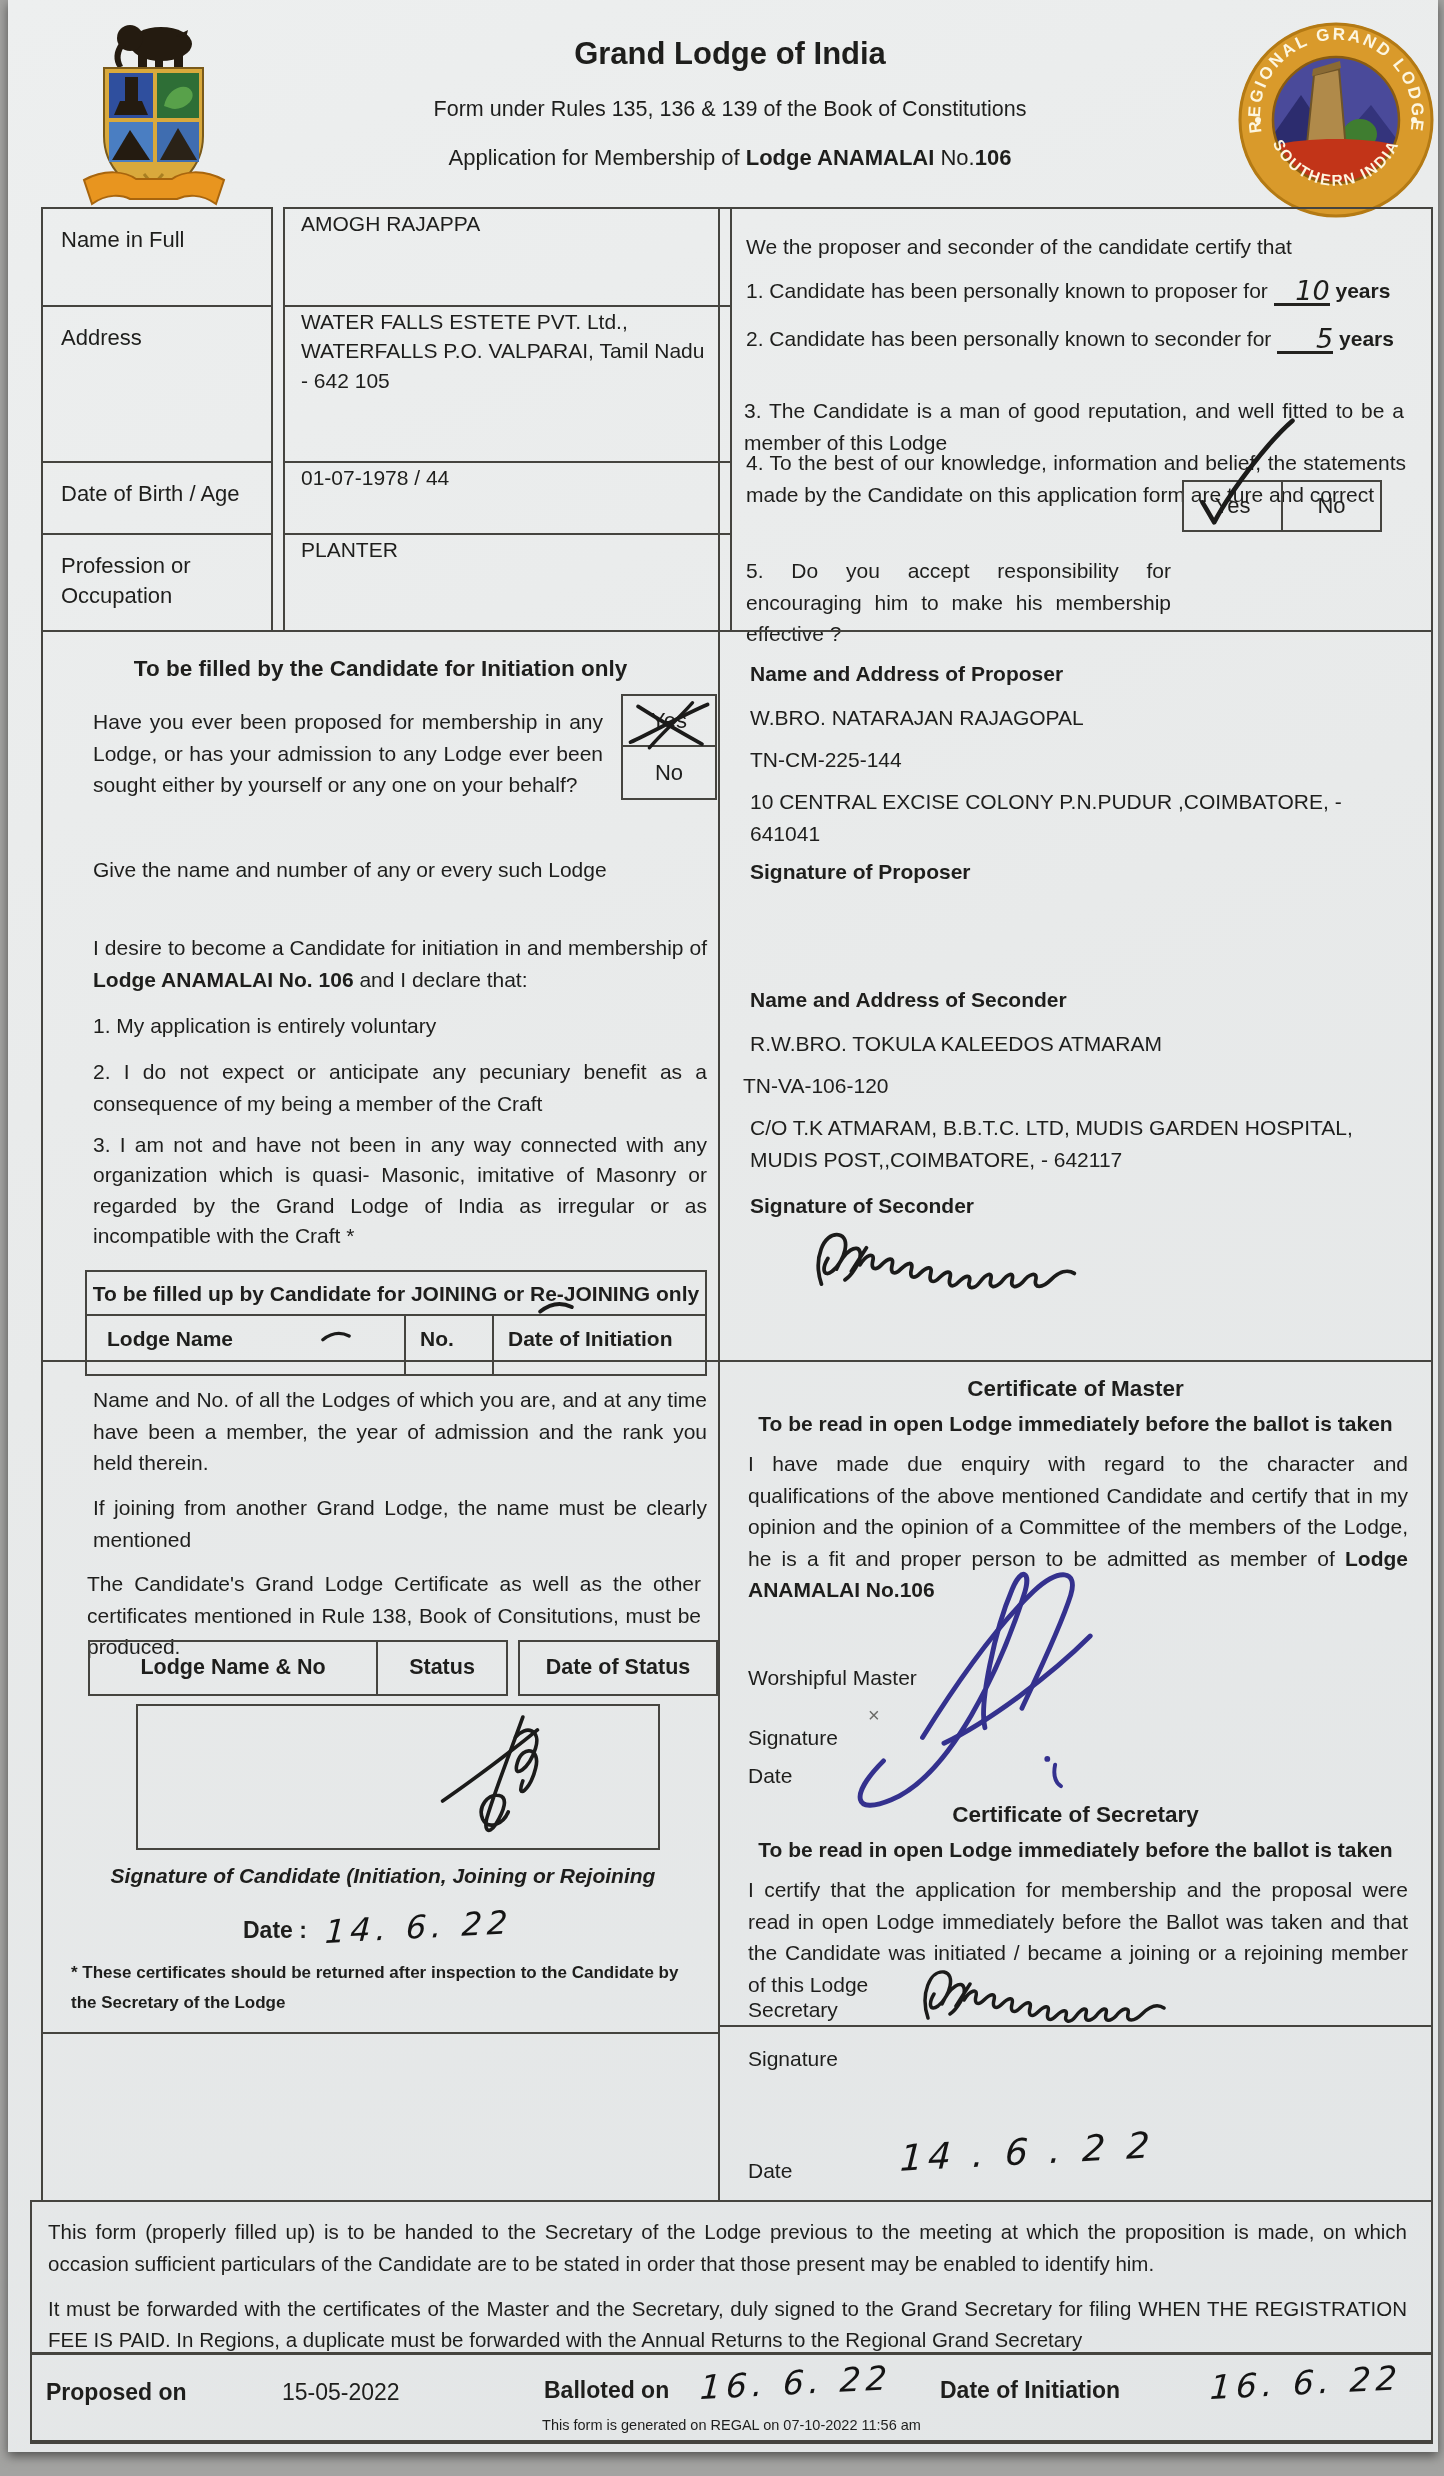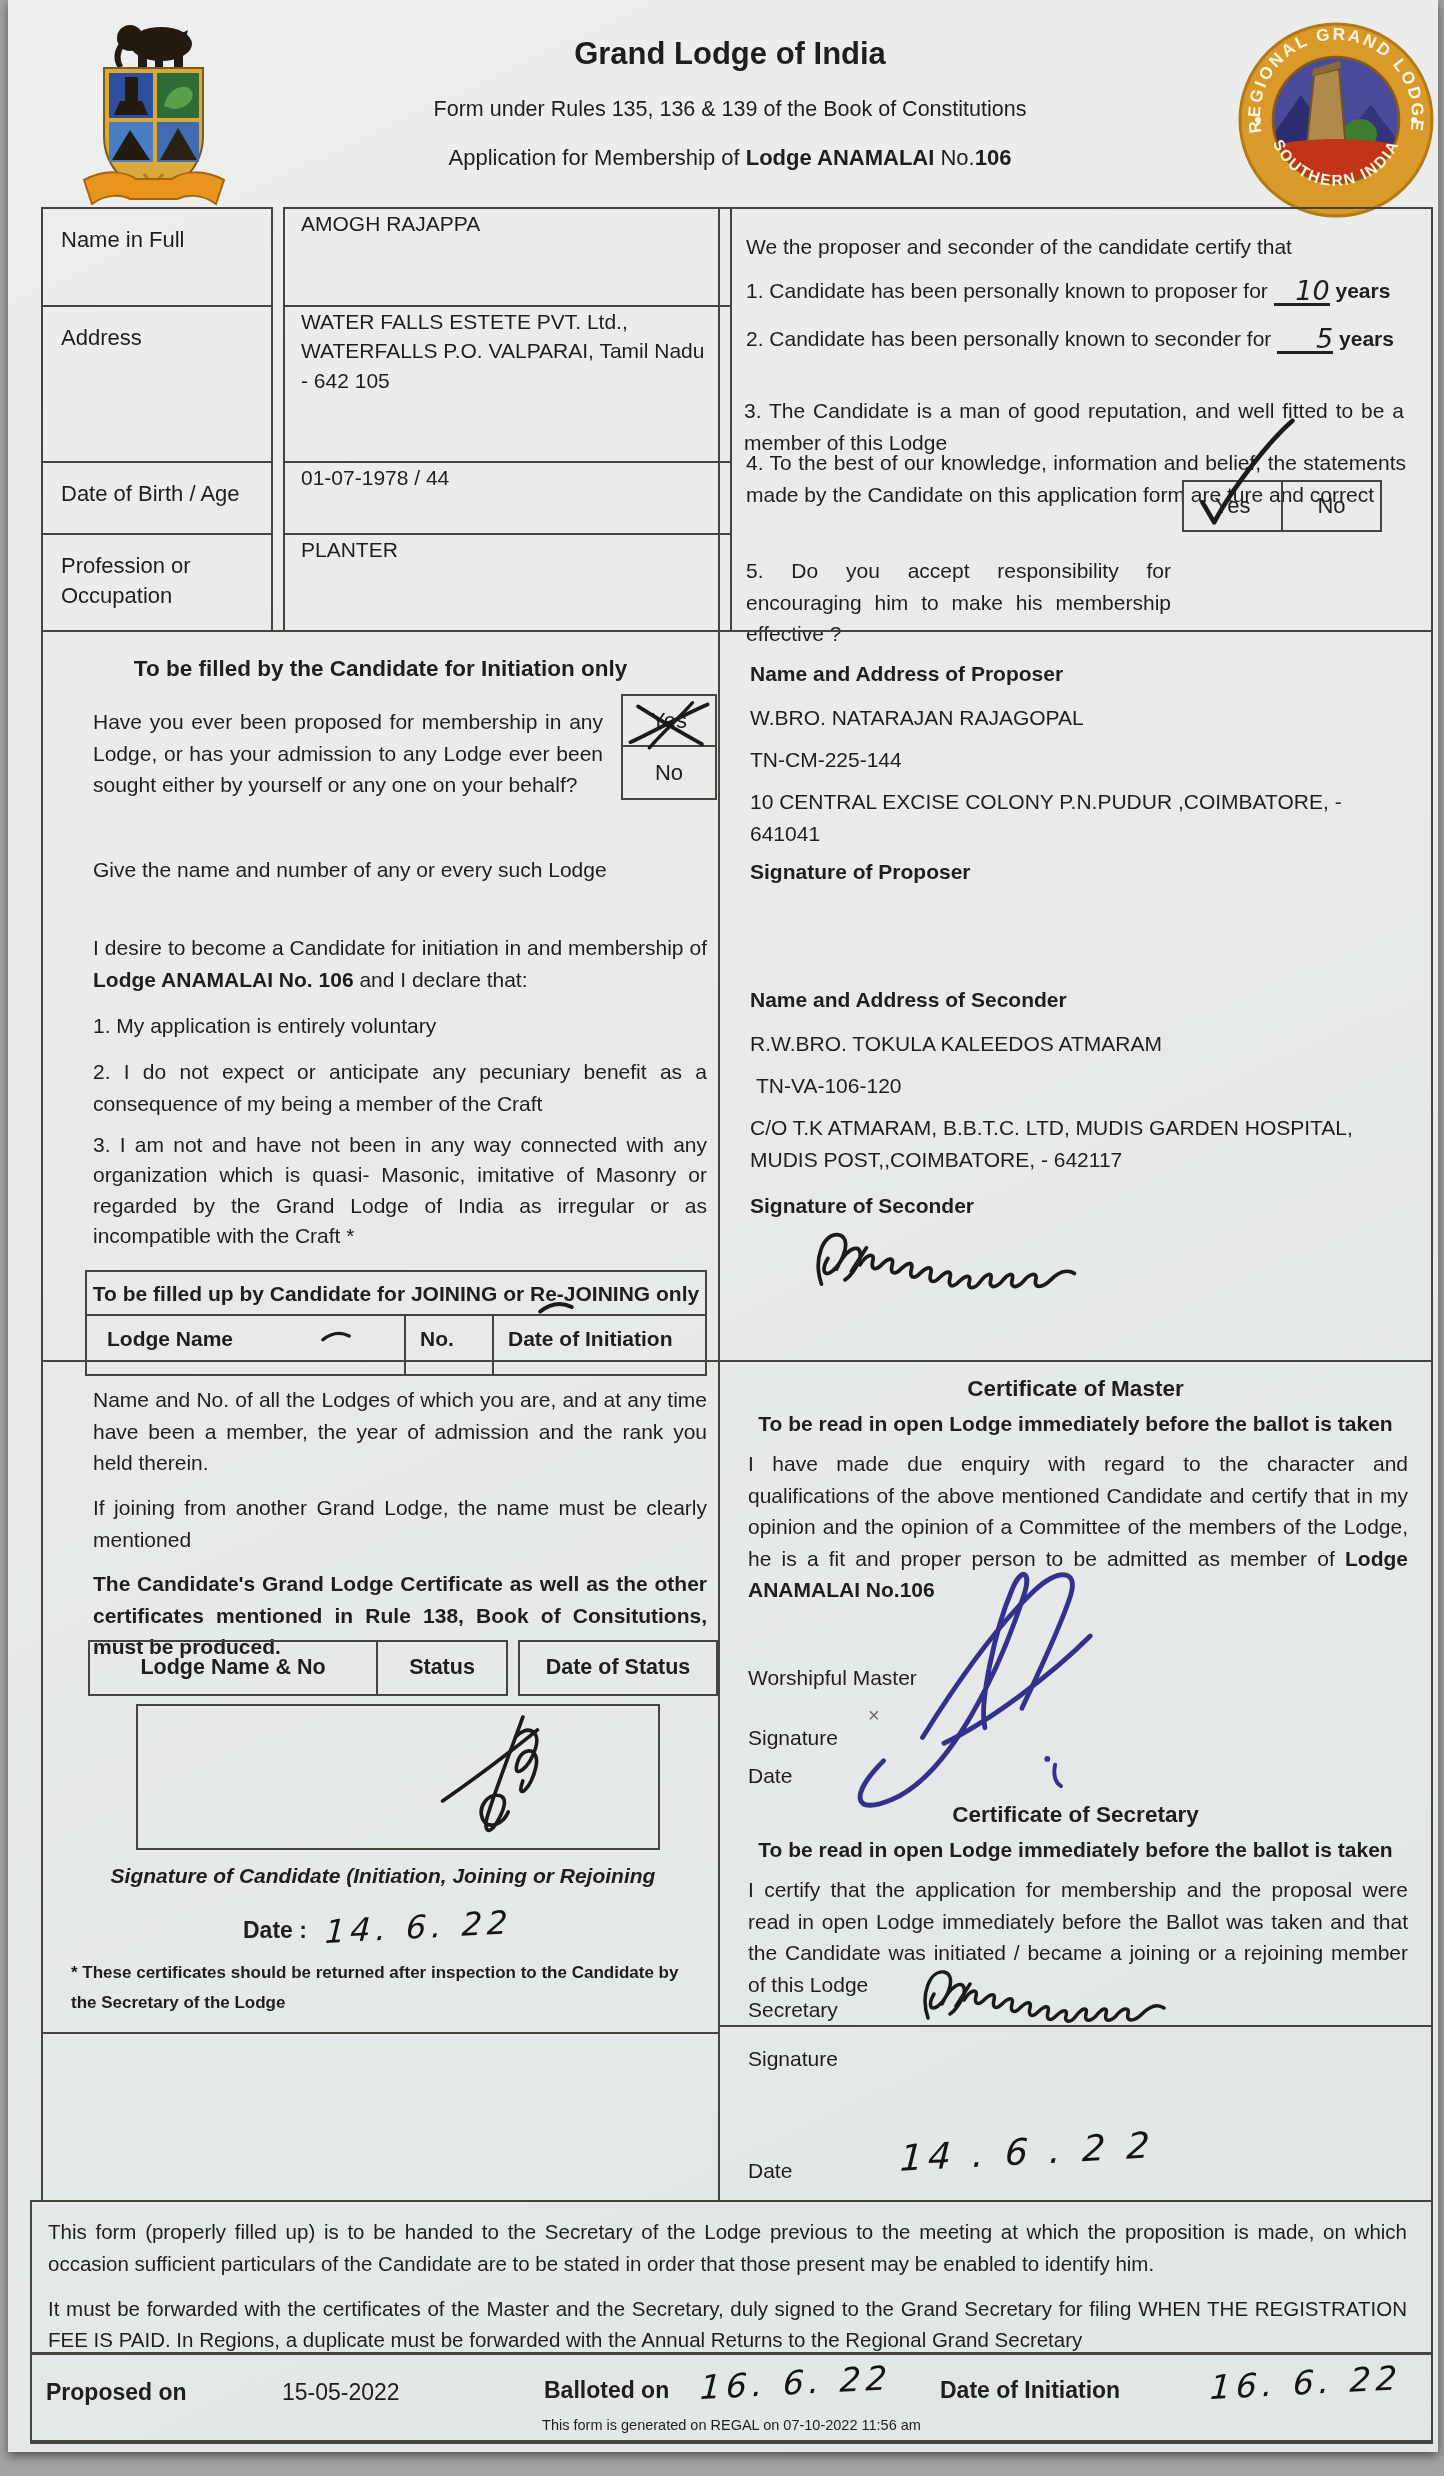--- a/index.html
+++ b/index.html
@@ -177,32 +177,32 @@
 
   <div class="cell" style="left:710px;top:630px;width:715px;height:732px;">
     <div class="abs b t" style="left:30px;top:26px;">Name and Address of Proposer</div>
     <div class="abs t" style="left:30px;top:70px;">W.BRO. NATARAJAN RAJAGOPAL</div>
     <div class="abs t" style="left:30px;top:112px;">TN-CM-225-144</div>
     <div class="abs t" style="left:30px;top:154px;width:665px;">10 CENTRAL EXCISE COLONY P.N.PUDUR ,COIMBATORE, - 641041</div>
     <div class="abs b t" style="left:30px;top:224px;">Signature of Proposer</div>
 
     <div class="abs b t" style="left:30px;top:352px;">Name and Address of Seconder</div>
     <div class="abs t" style="left:30px;top:396px;">R.W.BRO. TOKULA KALEEDOS ATMARAM</div>
-    <div class="abs t" style="left:36px;top:438px;text-align:right;">TN-VA-106-120</div>
+    <div class="abs t" style="left:23px;top:438px;text-align:right;">TN-VA-106-120</div>
     <div class="abs t" style="left:30px;top:480px;width:665px;">C/O T.K ATMARAM, B.B.T.C. LTD, MUDIS GARDEN HOSPITAL, MUDIS POST,,COIMBATORE, - 642117</div>
     <div class="abs b t" style="left:30px;top:558px;">Signature of Seconder</div>
     <svg class="abs sig" style="left:70px;top:590px;" width="320" height="75" viewBox="0 0 260 70">
       <path d="M10 58 C2 34 12 10 26 12 C38 14 32 36 20 46 C12 52 10 44 16 34 M24 44 C32 26 44 20 46 28 C48 36 38 50 32 54 M38 46 L52 24 M46 40 C52 30 60 28 58 36 C56 44 60 46 66 40 C72 34 78 32 76 40 C74 48 78 50 84 44 C90 38 96 36 94 44 C92 52 96 54 102 48 C108 42 114 40 112 48 C110 56 114 58 120 52 C126 46 132 44 130 52 C128 60 132 62 138 56 C144 50 150 48 148 56 C146 62 152 64 158 56 C164 48 170 46 168 54 C166 62 172 62 178 56 C184 48 190 46 188 54 C186 62 192 62 198 56 C204 48 212 46 210 54 C208 62 216 62 224 54 C232 46 240 44 246 48" stroke-width="3.5"></path>
     </svg>
   </div>
 
   <div class="cell" style="left:33px;top:1360px;width:679px;height:674px;">
     <div class="abs t just" style="left:50px;top:22px;width:614px;">Name and No. of all the Lodges of which you are, and at any time have been a member, the year of admission and the rank you held therein.</div>
     <div class="abs t just" style="left:50px;top:130px;width:614px;">If joining from another Grand Lodge, the name must be clearly mentioned</div>
-    <div class="abs t just" style="left:50px;top:206px;width:614px;font-weight:bold;">The Candidate's Grand Lodge Certificate as well as the other certificates mentioned in Rule 138, Book of Consitutions, must be produced.</div>
+    <div class="abs t just" style="left:44px;top:206px;width:614px;">The Candidate's Grand Lodge Certificate as well as the other certificates mentioned in Rule 138, Book of Consitutions, must be produced.</div>
 
     <div class="cell b ctr" style="left:45px;top:278px;width:290px;height:56px;font-size:21.5px;padding-top:13px;">Lodge Name &amp; No</div>
     <div class="cell b ctr" style="left:333px;top:278px;width:132px;height:56px;font-size:21.5px;padding-top:13px;">Status</div>
     <div class="cell b ctr" style="left:475px;top:278px;width:200px;height:56px;font-size:21.5px;padding-top:13px;">Date of Status</div>
 
     <div class="cell" style="left:93px;top:342px;width:524px;height:146px;">
       <svg class="abs sig" style="left:290px;top:4px;" width="155" height="140" viewBox="0 0 170 150">
         <path d="M104 6 C94 34 76 80 66 112 C60 130 66 136 74 124 C84 108 88 94 78 92 C66 90 54 104 60 118 C66 130 82 124 88 110" stroke-width="4"></path>
         <path d="M16 98 C48 76 96 40 120 20" stroke-width="4"></path>
         <path d="M96 28 C108 14 124 20 118 40 C112 62 92 76 98 56 C104 36 124 40 118 62 C112 86 96 98 104 76" stroke-width="4"></path>

